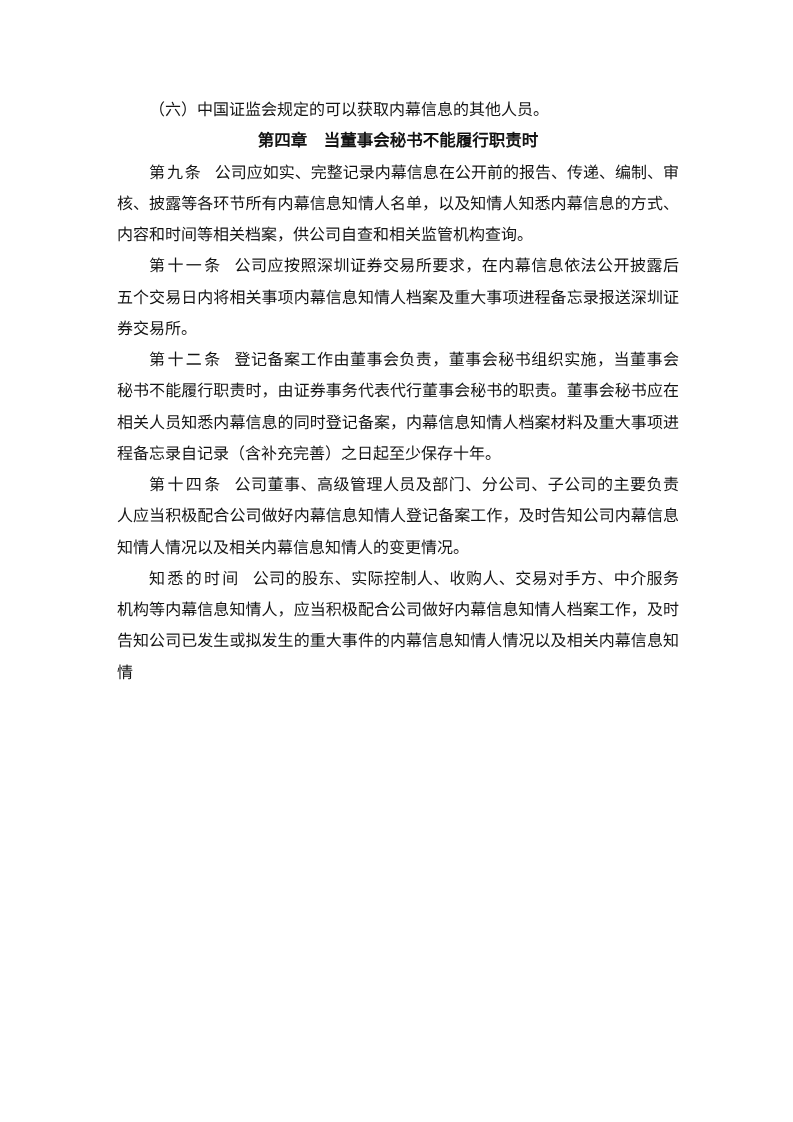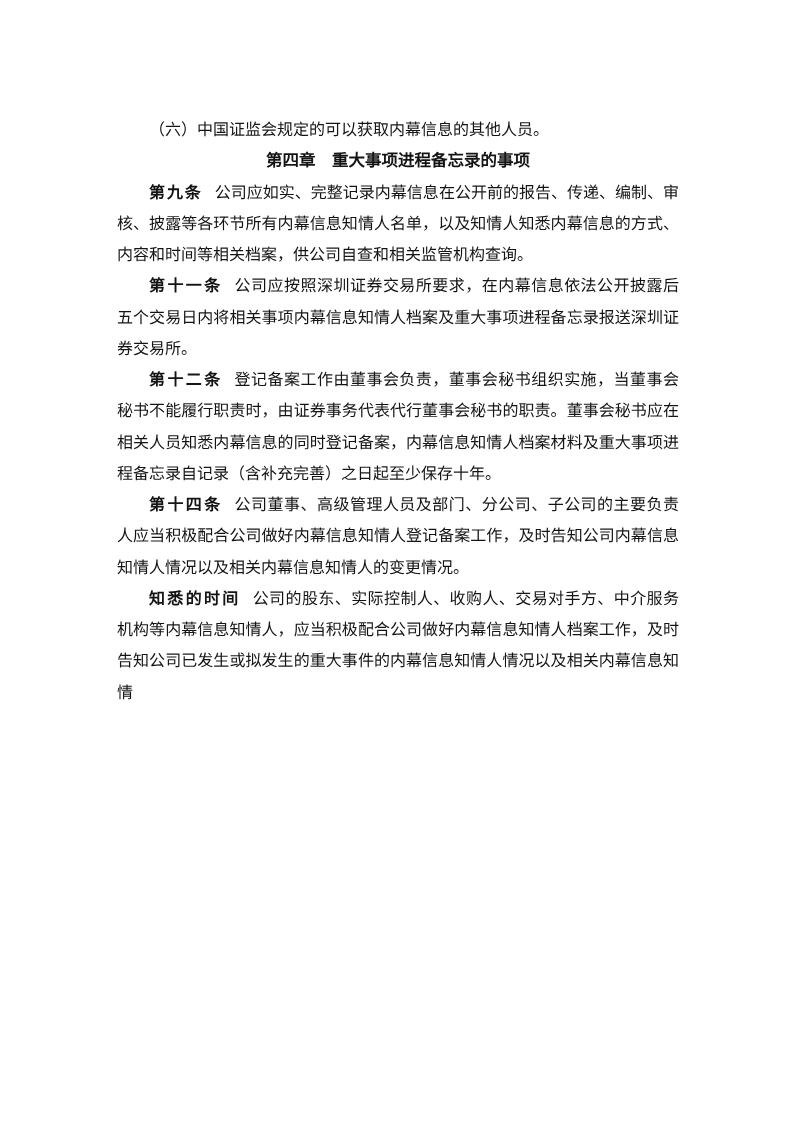--- a/index.html
+++ b/index.html
@@ -19,57 +19,56 @@
   .content {
     position: absolute;
     left: 117px;
     top: 94px;
     width: 562px;
     font-size: 16px;
     line-height: 31.25px;
     text-align: justify;
     text-justify: inter-ideograph;
     word-break: break-all;
-    margin-top: 20px;
   }
   .content p {
     margin: 0;
     padding: 0;
     text-indent: 32px;
   }
   .chapter-heading {
     margin: 0;
     padding: 0;
     font-size: 16.5px;
     line-height: 31.25px;
     font-weight: bold;
     text-align: center;
     text-indent: 0;
   }
   .lead {
-    font-weight: bold;
+    font-weight: normal;
     letter-spacing: 0.12em;
     margin-right: 12px;
   }
   .lead:empty {
     margin-right: 0;
     letter-spacing: 0;
   }
 </style>
 </head>
 <body>
 
 <div class="page">
   <div class="content">
 
     <p>
       <span>（六）中国证监会规定的可以获取内幕信息的其他人员。</span>
     </p>
 
-    <h2 class="chapter-heading">第四章　重大事项进程备忘录的事项</h2>
+    <h2 class="chapter-heading">第四章　当董事会秘书不能履行职责时</h2>
 
     <p>
       <span class="lead">第九条</span><span>公司应如实、完整记录内幕信息在公开前的报告、传递、编制、审核、披露等各环节所有内幕信息知情人名单，以及知情人知悉内幕信息的方式、内容和时间等相关档案，供公司自查和相关监管机构查询。</span>
     </p>
 
 
 
 
     <p>
       <span class="lead">第十一条</span><span>公司应按照深圳证券交易所要求，在内幕信息依法公开披露后五个交易日内将相关事项内幕信息知情人档案及重大事项进程备忘录报送深圳证券交易所。</span>

